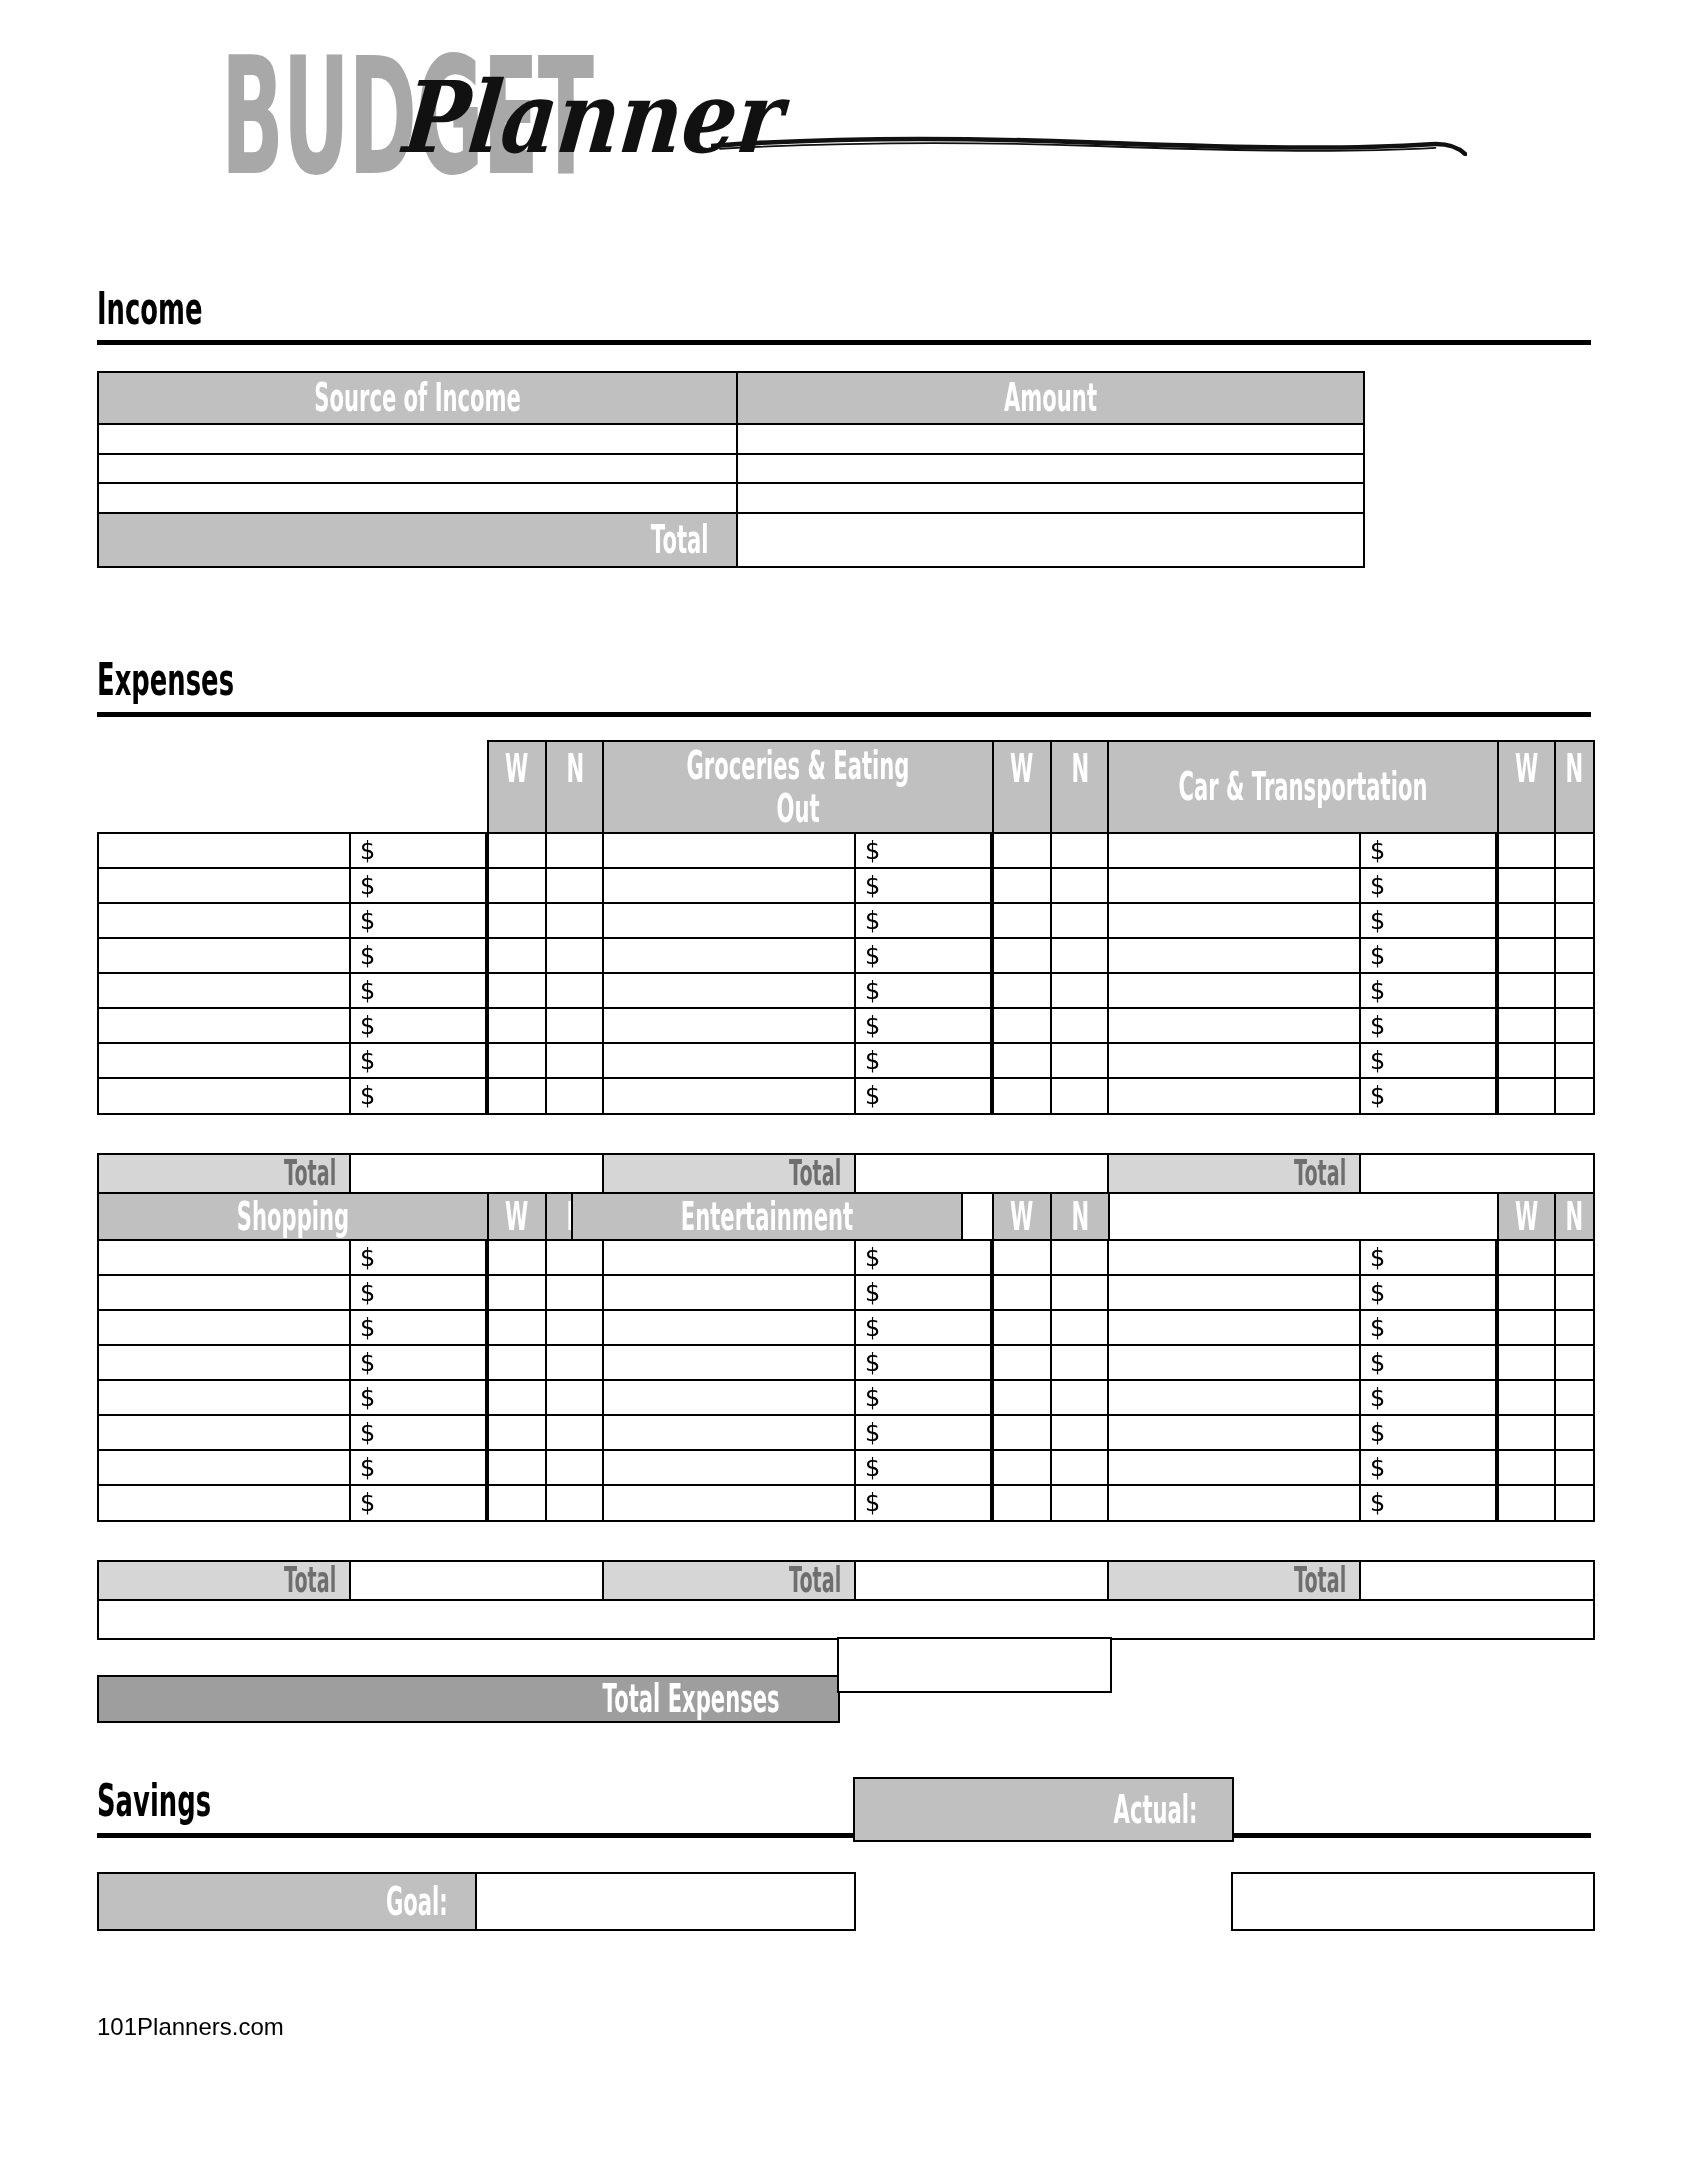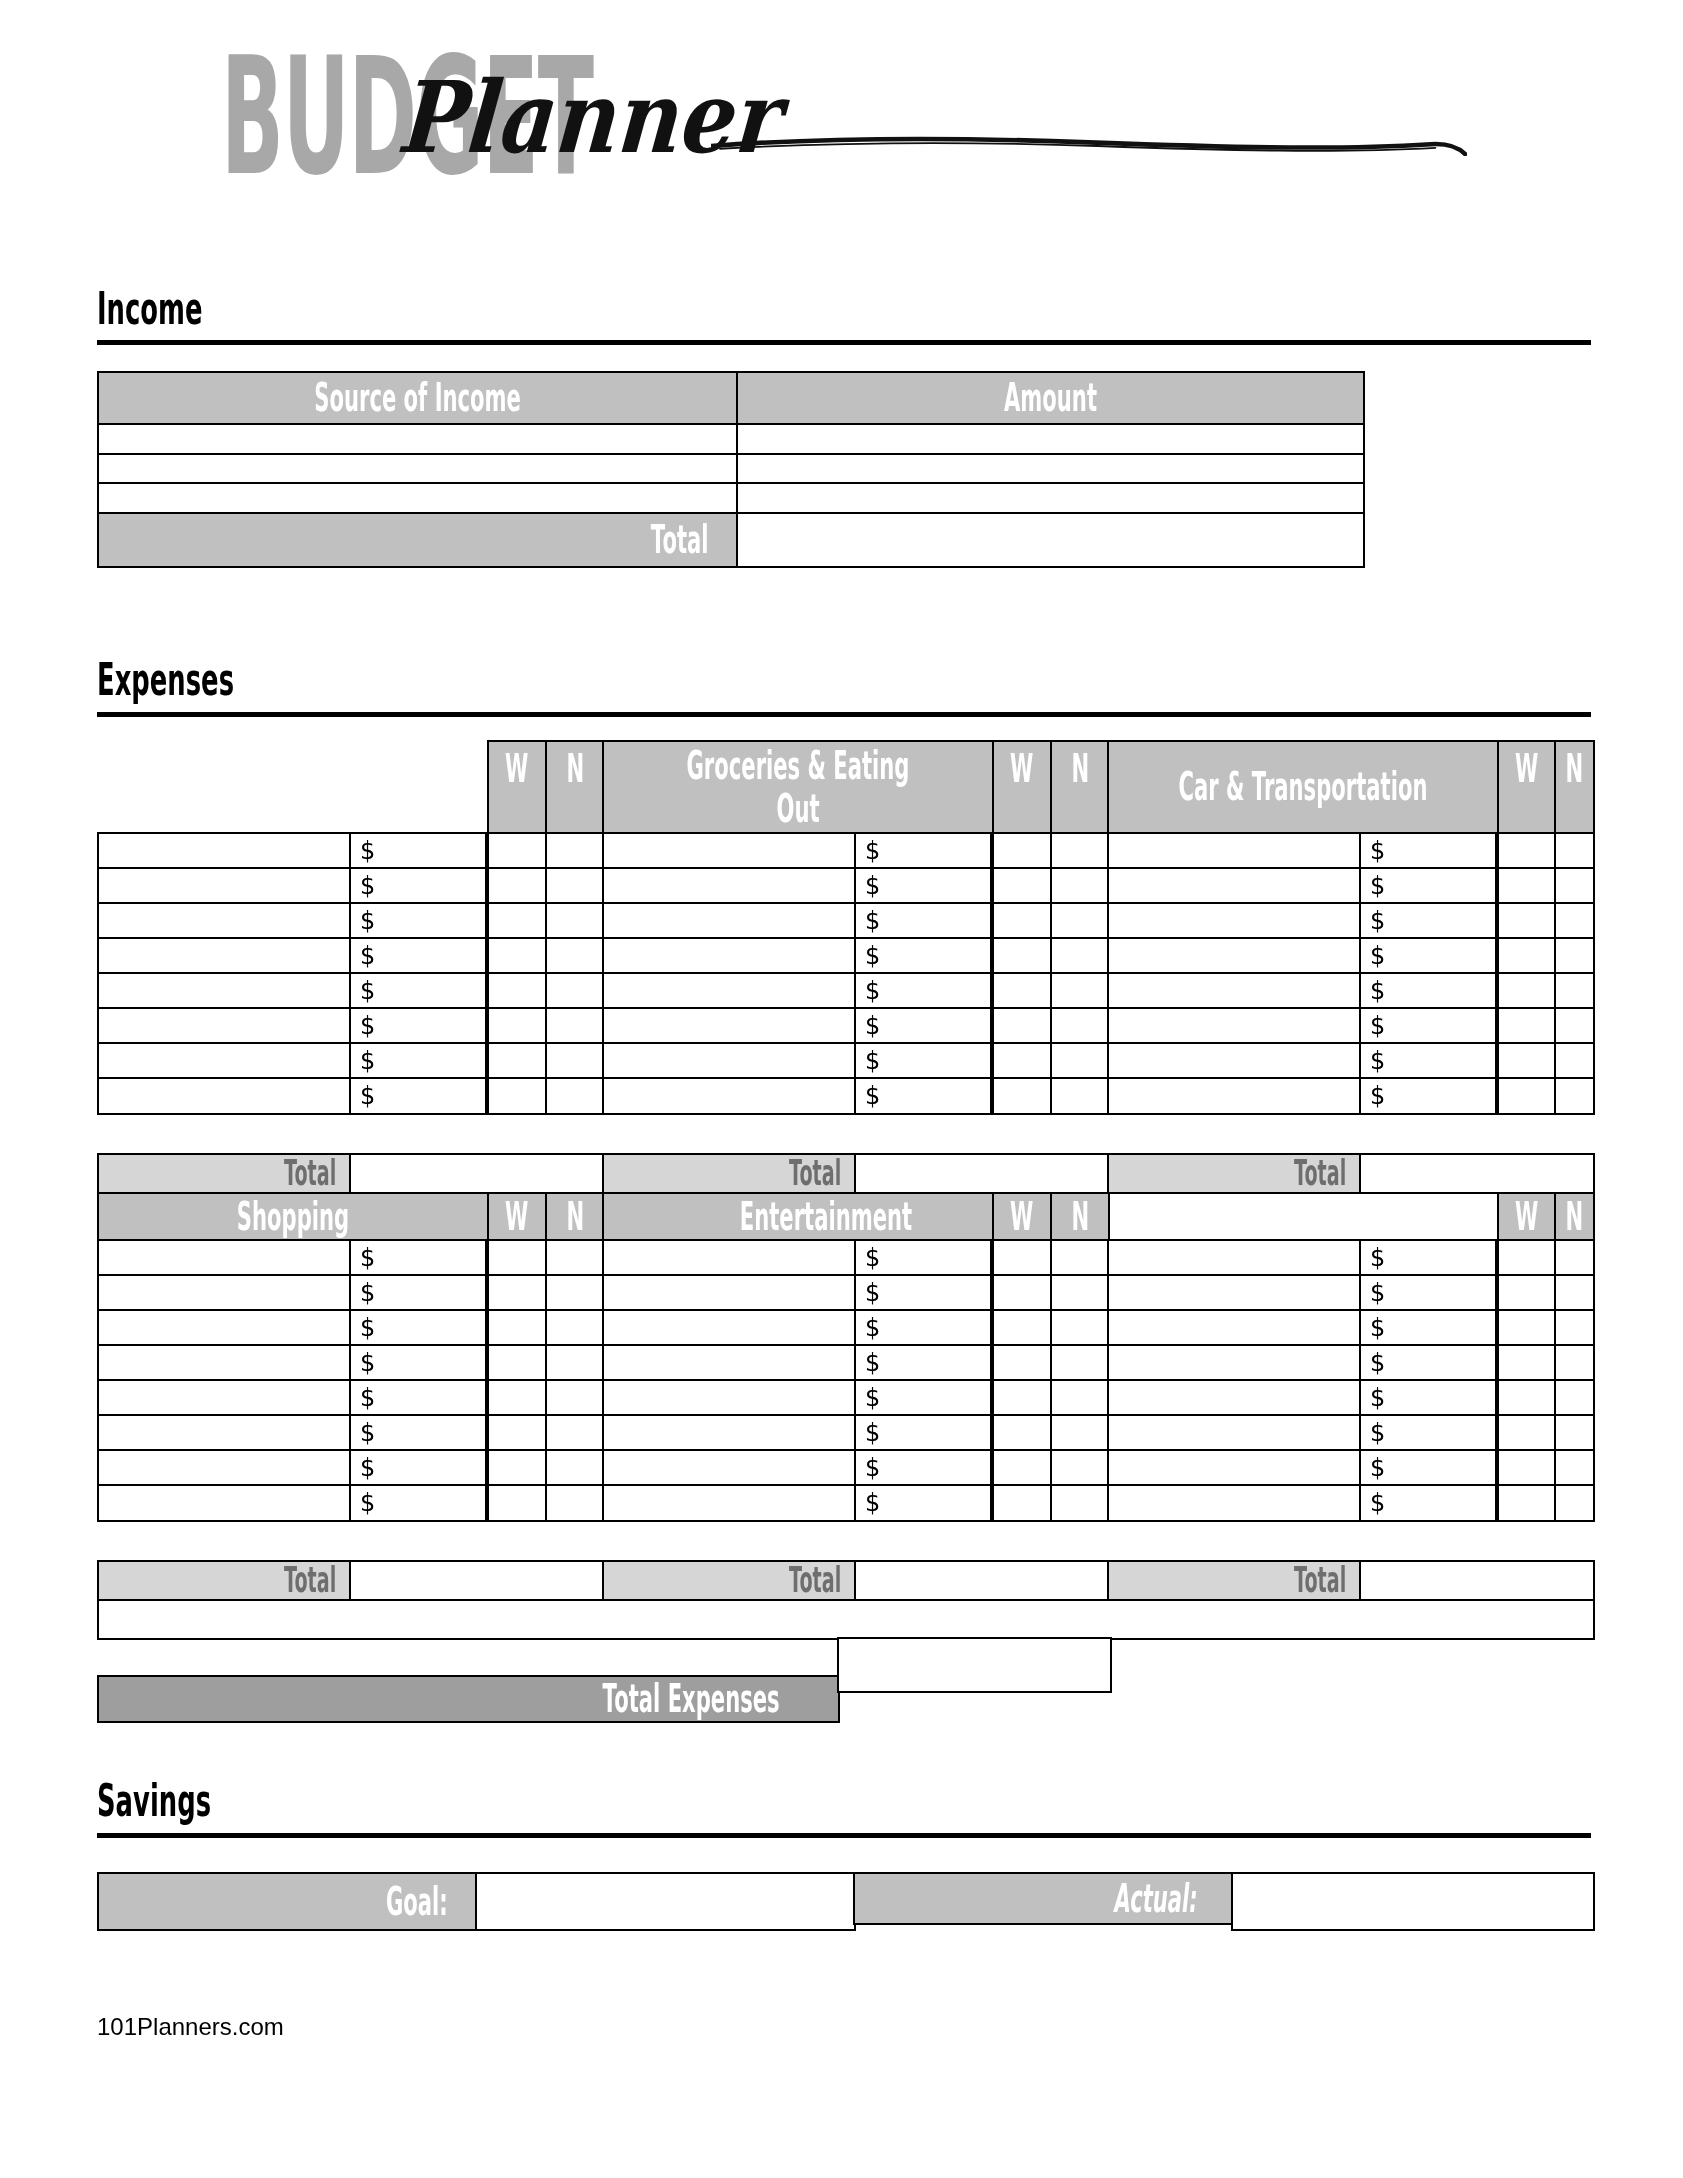--- a/index.html
+++ b/index.html
@@ -432,21 +432,21 @@
     <div class="lbl-wrap ctr">
         <span class="wn-text">W</span>
       </div>
   </div>
   <div class="cell gray" style="left:545px; top:1192px; width:60px; height:49px;">
     <div class="lbl-wrap ctr">
         <span class="wn-text">N</span>
       </div>
   </div>
 
-  <div class="cell gray" style="left:602px; top:1192px; width:448px; height:49px;">
+  <div class="cell gray" style="left:571px; top:1192px; width:392px; height:49px;">
     <div class="lbl-wrap ctr">
         <span class="hdr-text">Entertainment</span>
       </div>
   </div>
   <div class="cell gray" style="left:992px; top:1192px; width:60px; height:49px;">
     <div class="lbl-wrap ctr">
         <span class="wn-text">W</span>
       </div>
   </div>
   <div class="cell gray" style="left:1050px; top:1192px; width:60px; height:49px;">
@@ -646,21 +646,21 @@
   <div class="sec-heading" style="left:97px; top:1778px;">Savings</div>
   <div class="sec-rule" style="left:97px; top:1833px; width:1494px;"></div>
 
   <div class="cell gray" style="left:97px; top:1872px; width:381px; height:59px;">
     <div class="lbl-wrap rgt">
         <span class="cell-label" style="font-size:32px;line-height:32px;">Goal:</span>
       </div>
   </div>
   <div class="cell" style="left:475px; top:1872px; width:381px; height:59px;"></div>
 
-  <div class="cell gray" style="left:853px; top:1872px; width:381px; height:53px;font-style:italic;">
+  <div class="cell gray" style="left:853px; top:1777px; width:381px; height:65px;">
     <div class="lbl-wrap rgt">
         <span class="cell-label" style="font-size:32px;line-height:32px;">Actual:</span>
       </div>
   </div>
   <div class="cell" style="left:1231px; top:1872px; width:364px; height:59px;"></div>
 
   <div class="footer">101Planners.com</div>
 
 </div>
 

